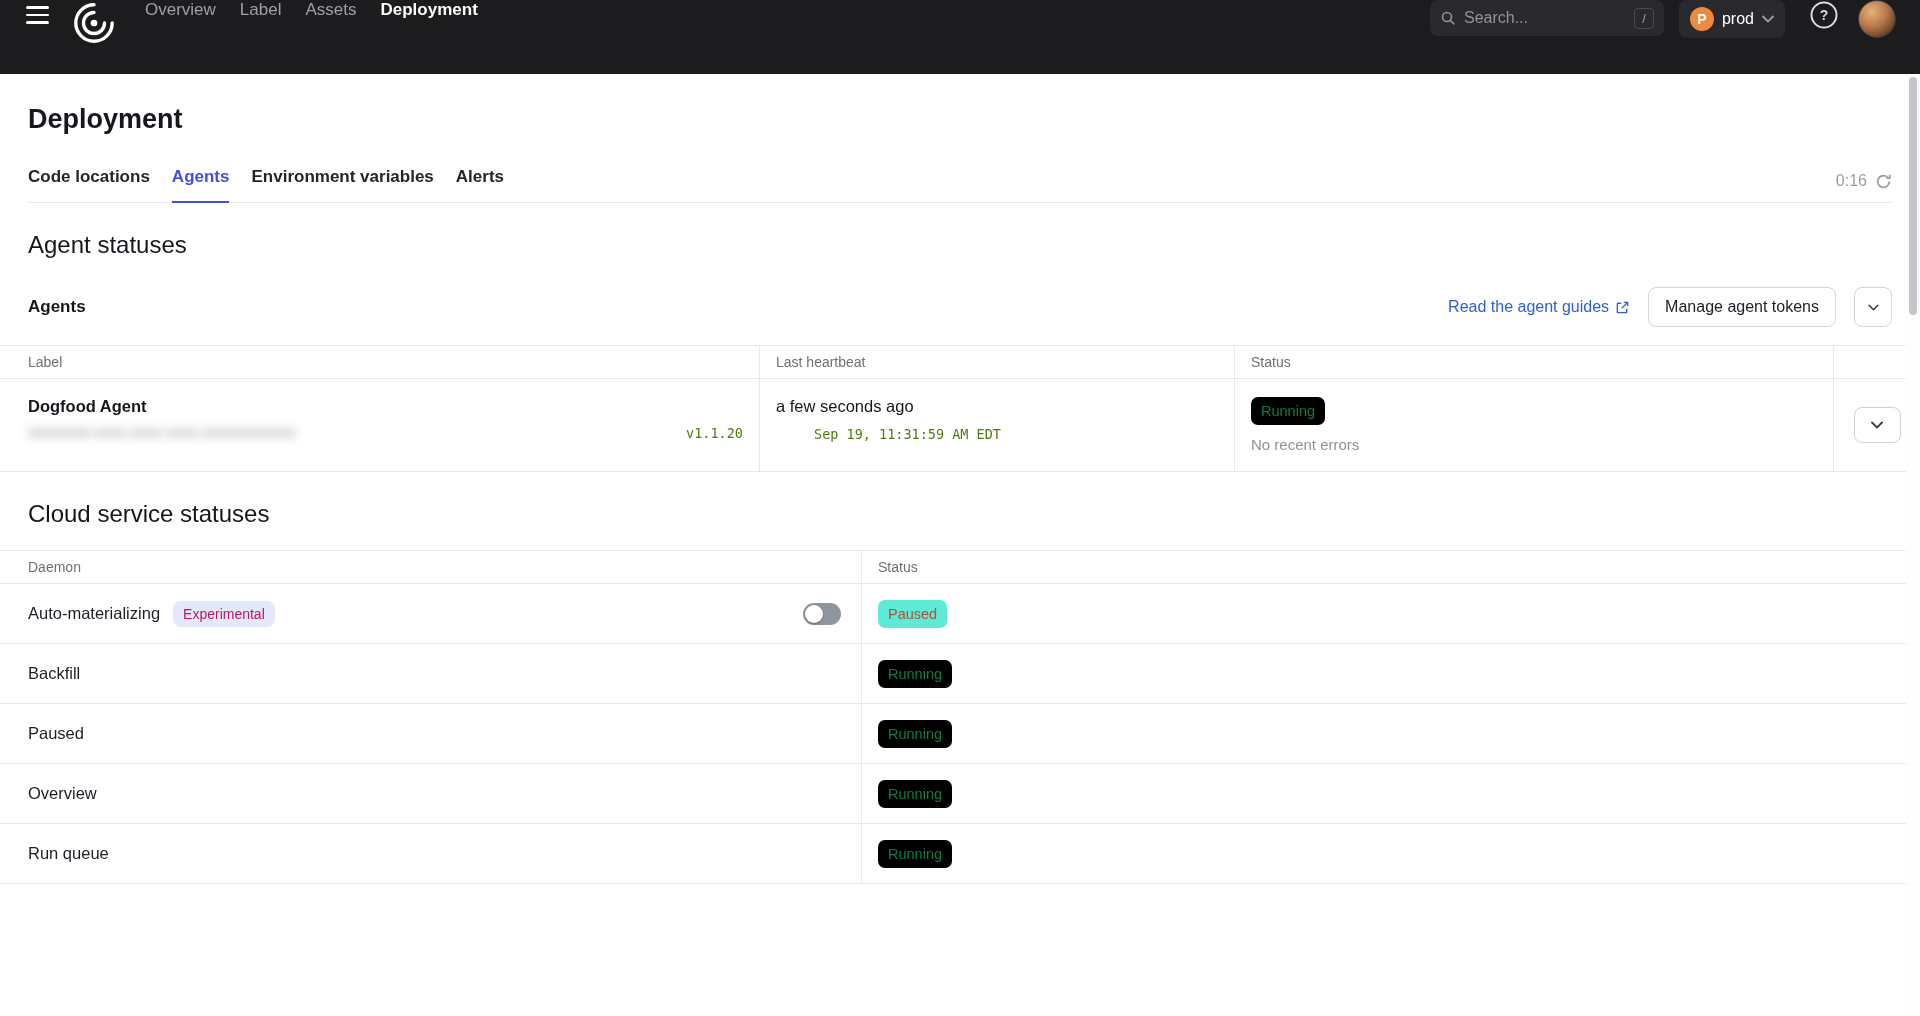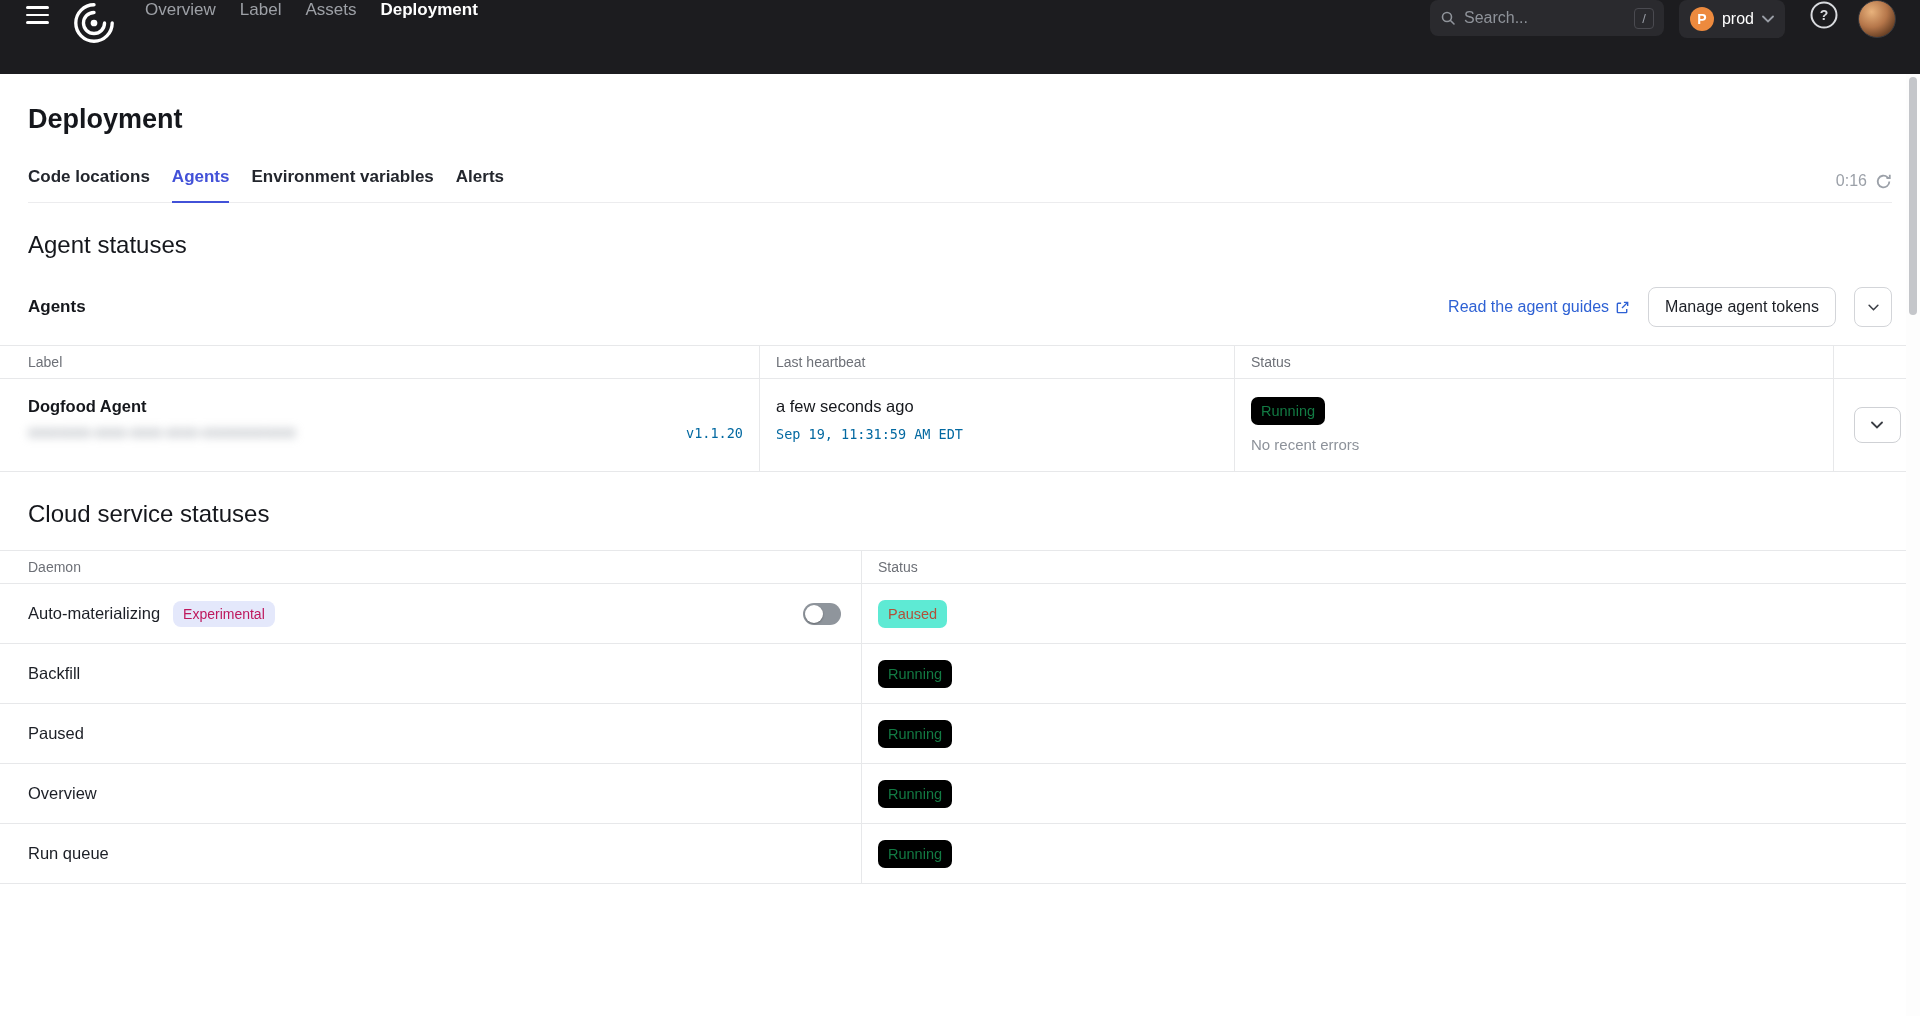--- a/index.html
+++ b/index.html
@@ -63,21 +63,21 @@
   .th-row { border-bottom: 1px solid #e7e8ea; }
   .th { font-size: 14px; color: #6d7077; padding: 8px 16px; }
   .th:first-child, .td:first-child { padding-left: 28px; }
   .th + .th, .td + .td { border-left: 1px solid #e7e8ea; }
   .tr { border-bottom: 1px solid #e7e8ea; }
   .td { padding: 18px 16px; }
 
   .agent-name { font-weight: 700; font-size: 16.5px; color: #15171c; }
   .agent-line2 { display: flex; justify-content: space-between; align-items: center; margin-top: 9px; }
   .redacted { font-size: 14px; color: #9aa0a8; filter: blur(4px); user-select: none; }
-  .mono { font-family: "DejaVu Sans Mono", "Liberation Mono", monospace; font-size: 13.5px; color: #0369a1; }
+  .mono { font-family: "DejaVu Sans Mono", "Liberation Mono", monospace; font-size: 13.5px; color: #4d7c0f; margin-left: 38px; }
   .hb-rel { font-size: 16.5px; color: #15171c; }
   .hb-time { margin-top: 10px; }
   .status-note { font-size: 15px; color: #8d929a; margin-top: 11px; }
   .chev-cell { display: flex; align-items: center; justify-content: center; padding: 0; }
   .row-expander { width: 47px; height: 36px; border: 1px solid #cfd1d5; border-radius: 8px; background: #fff;
     display: flex; align-items: center; justify-content: center; color: #3a3d44; }
 
   .badge { display: inline-flex; align-items: center; height: 28px; padding: 0 10px; border-radius: 7px;
     font-size: 14.5px; white-space: nowrap; }
   .badge-green { background: #000000; color: #127A43; }

